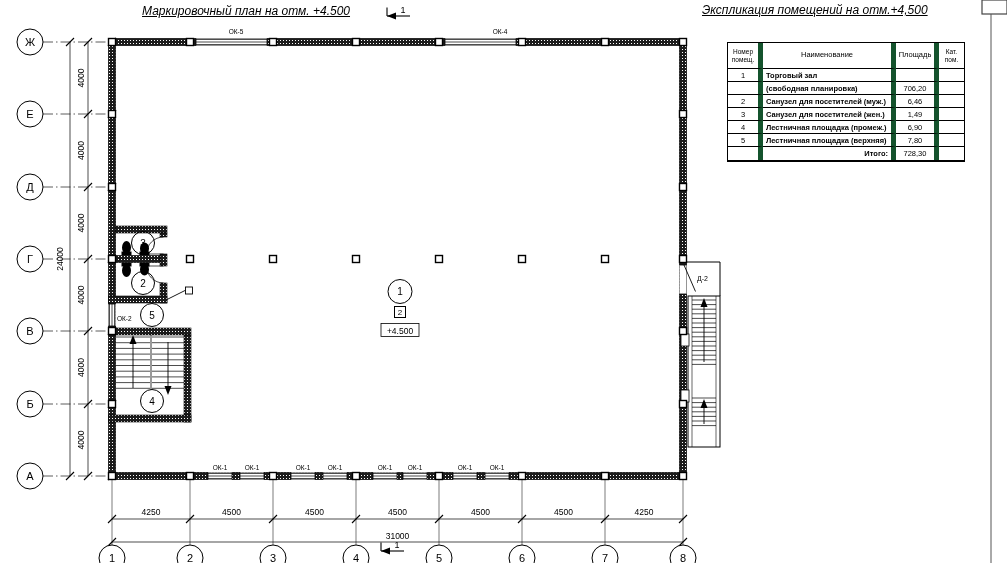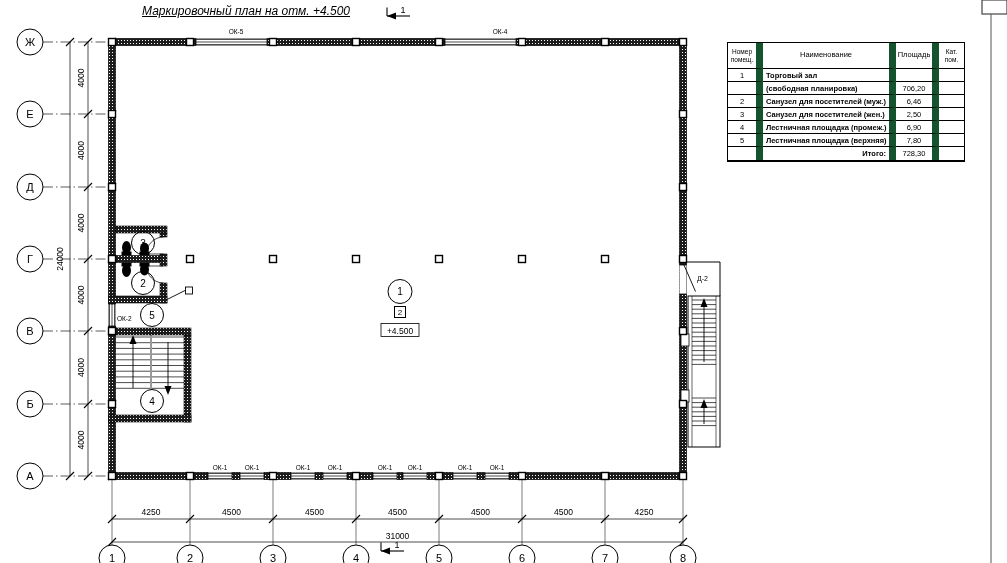--- a/index.html
+++ b/index.html
@@ -9,21 +9,21 @@
   svg text{font-family:"Liberation Sans",sans-serif;fill:#000;}
   .drawing-title{position:absolute;font-style:italic;font-size:12px;color:#000;
                  text-decoration:underline;white-space:nowrap;}
   .title-plan{left:142px;top:4px;}
   .title-expl{left:702px;top:3px;}
   
   .expl-table{position:absolute;left:727px;top:42px;width:236px;
               border:1.5px solid #000;border-bottom:2.5px solid #000;
               display:grid;grid-template-columns:35px 133px 43px 25px;
               font-size:7.5px;color:#000;background:#fff;box-sizing:content-box;}
-  .expl-table .cell{border-right:7px solid #14532d;border-bottom:1px solid #000;
+  .expl-table .cell{border-right:5px solid #14532d;border-bottom:1px solid #000;
                     display:flex;align-items:center;justify-content:center;
                     overflow:hidden;box-sizing:border-box;}
   .expl-table .cell:nth-child(4n){border-right:none;}
   .expl-table .hdr{height:26px;text-align:center;font-size:7.5px;line-height:1.1;}
   .expl-table .hdr.small{font-size:6.5px;}
   .expl-table .row-cell{height:13px;}
   .expl-table .name{justify-content:flex-start;padding-left:3px;font-weight:bold;}
   .expl-table .name.total{justify-content:flex-end;padding-right:3px;}
   .expl-table .lastrow{border-bottom:none;text-align:right;}
 </style>
@@ -413,20 +413,21 @@
         <text x="644" y="515" text-anchor="middle" font-size="8.5">4250</text>
       </g>
 
     <g>
       <rect x="982" y="0" width="25" height="14" fill="none" stroke="#444" stroke-width="1.2"></rect>
       <line x1="991" y1="14" x2="991" y2="563" stroke="#555" stroke-width="1"></line>
     </g>
   </svg>
 
   <div class="drawing-title title-plan">Маркировочный план на отм. +4.500</div>
+  <div class="drawing-title title-expl">Экспликация помещений на отм.+4,500</div>
 
   <div class="expl-table">
     <div class="cell hdr small">Номер помещ.</div>
     <div class="cell hdr">Наименование</div>
     <div class="cell hdr">Площадь</div>
     <div class="cell hdr small">Кат. пом.</div>
 
     <div class="cell row-cell">1</div>
     <div class="cell row-cell name">Торговый зал</div>
     <div class="cell row-cell"></div>
@@ -437,21 +438,21 @@
     <div class="cell row-cell">706,20</div>
     <div class="cell row-cell"></div>
 
     <div class="cell row-cell">2</div>
     <div class="cell row-cell name">Санузел для посетителей (муж.)</div>
     <div class="cell row-cell">6,46</div>
     <div class="cell row-cell"></div>
 
     <div class="cell row-cell">3</div>
     <div class="cell row-cell name">Санузел для посетителей (жен.)</div>
-    <div class="cell row-cell">2,50</div>
+    <div class="cell row-cell">1,49</div>
     <div class="cell row-cell"></div>
 
     <div class="cell row-cell">4</div>
     <div class="cell row-cell name">Лестничная площадка (промеж.)</div>
     <div class="cell row-cell">6,90</div>
     <div class="cell row-cell"></div>
 
     <div class="cell row-cell">5</div>
     <div class="cell row-cell name">Лестничная площадка (верхняя)</div>
     <div class="cell row-cell">7,80</div>

